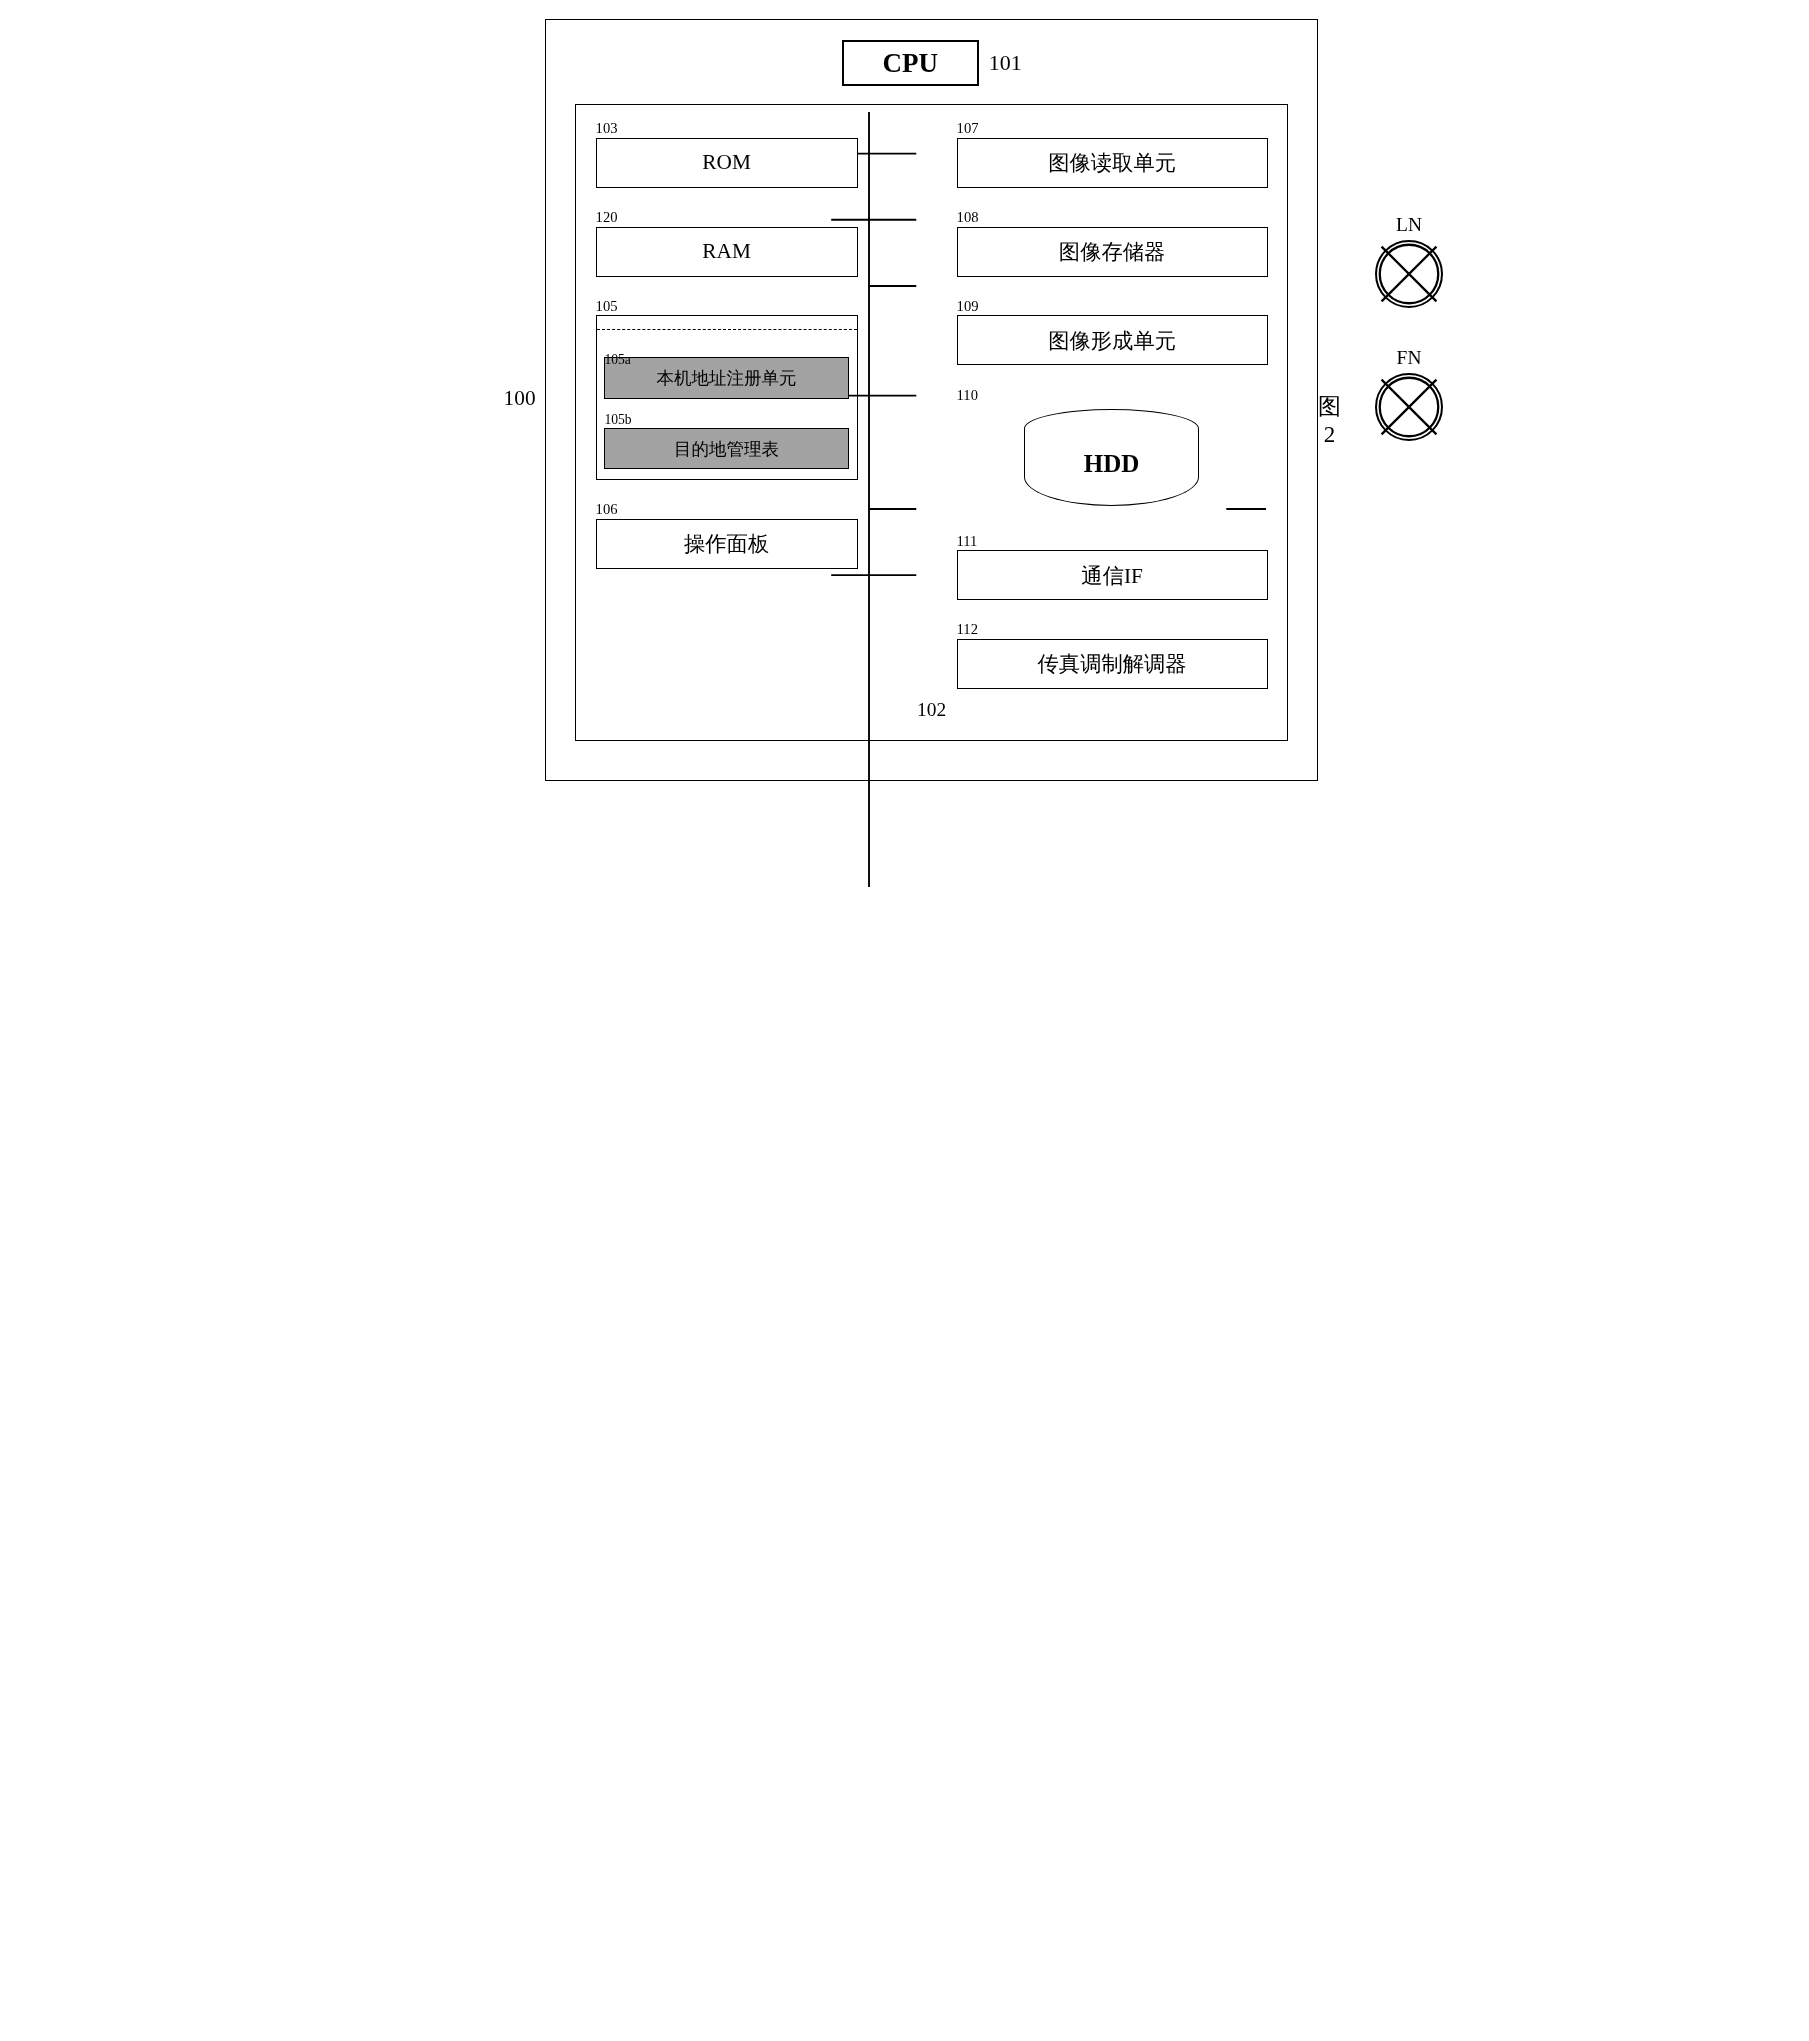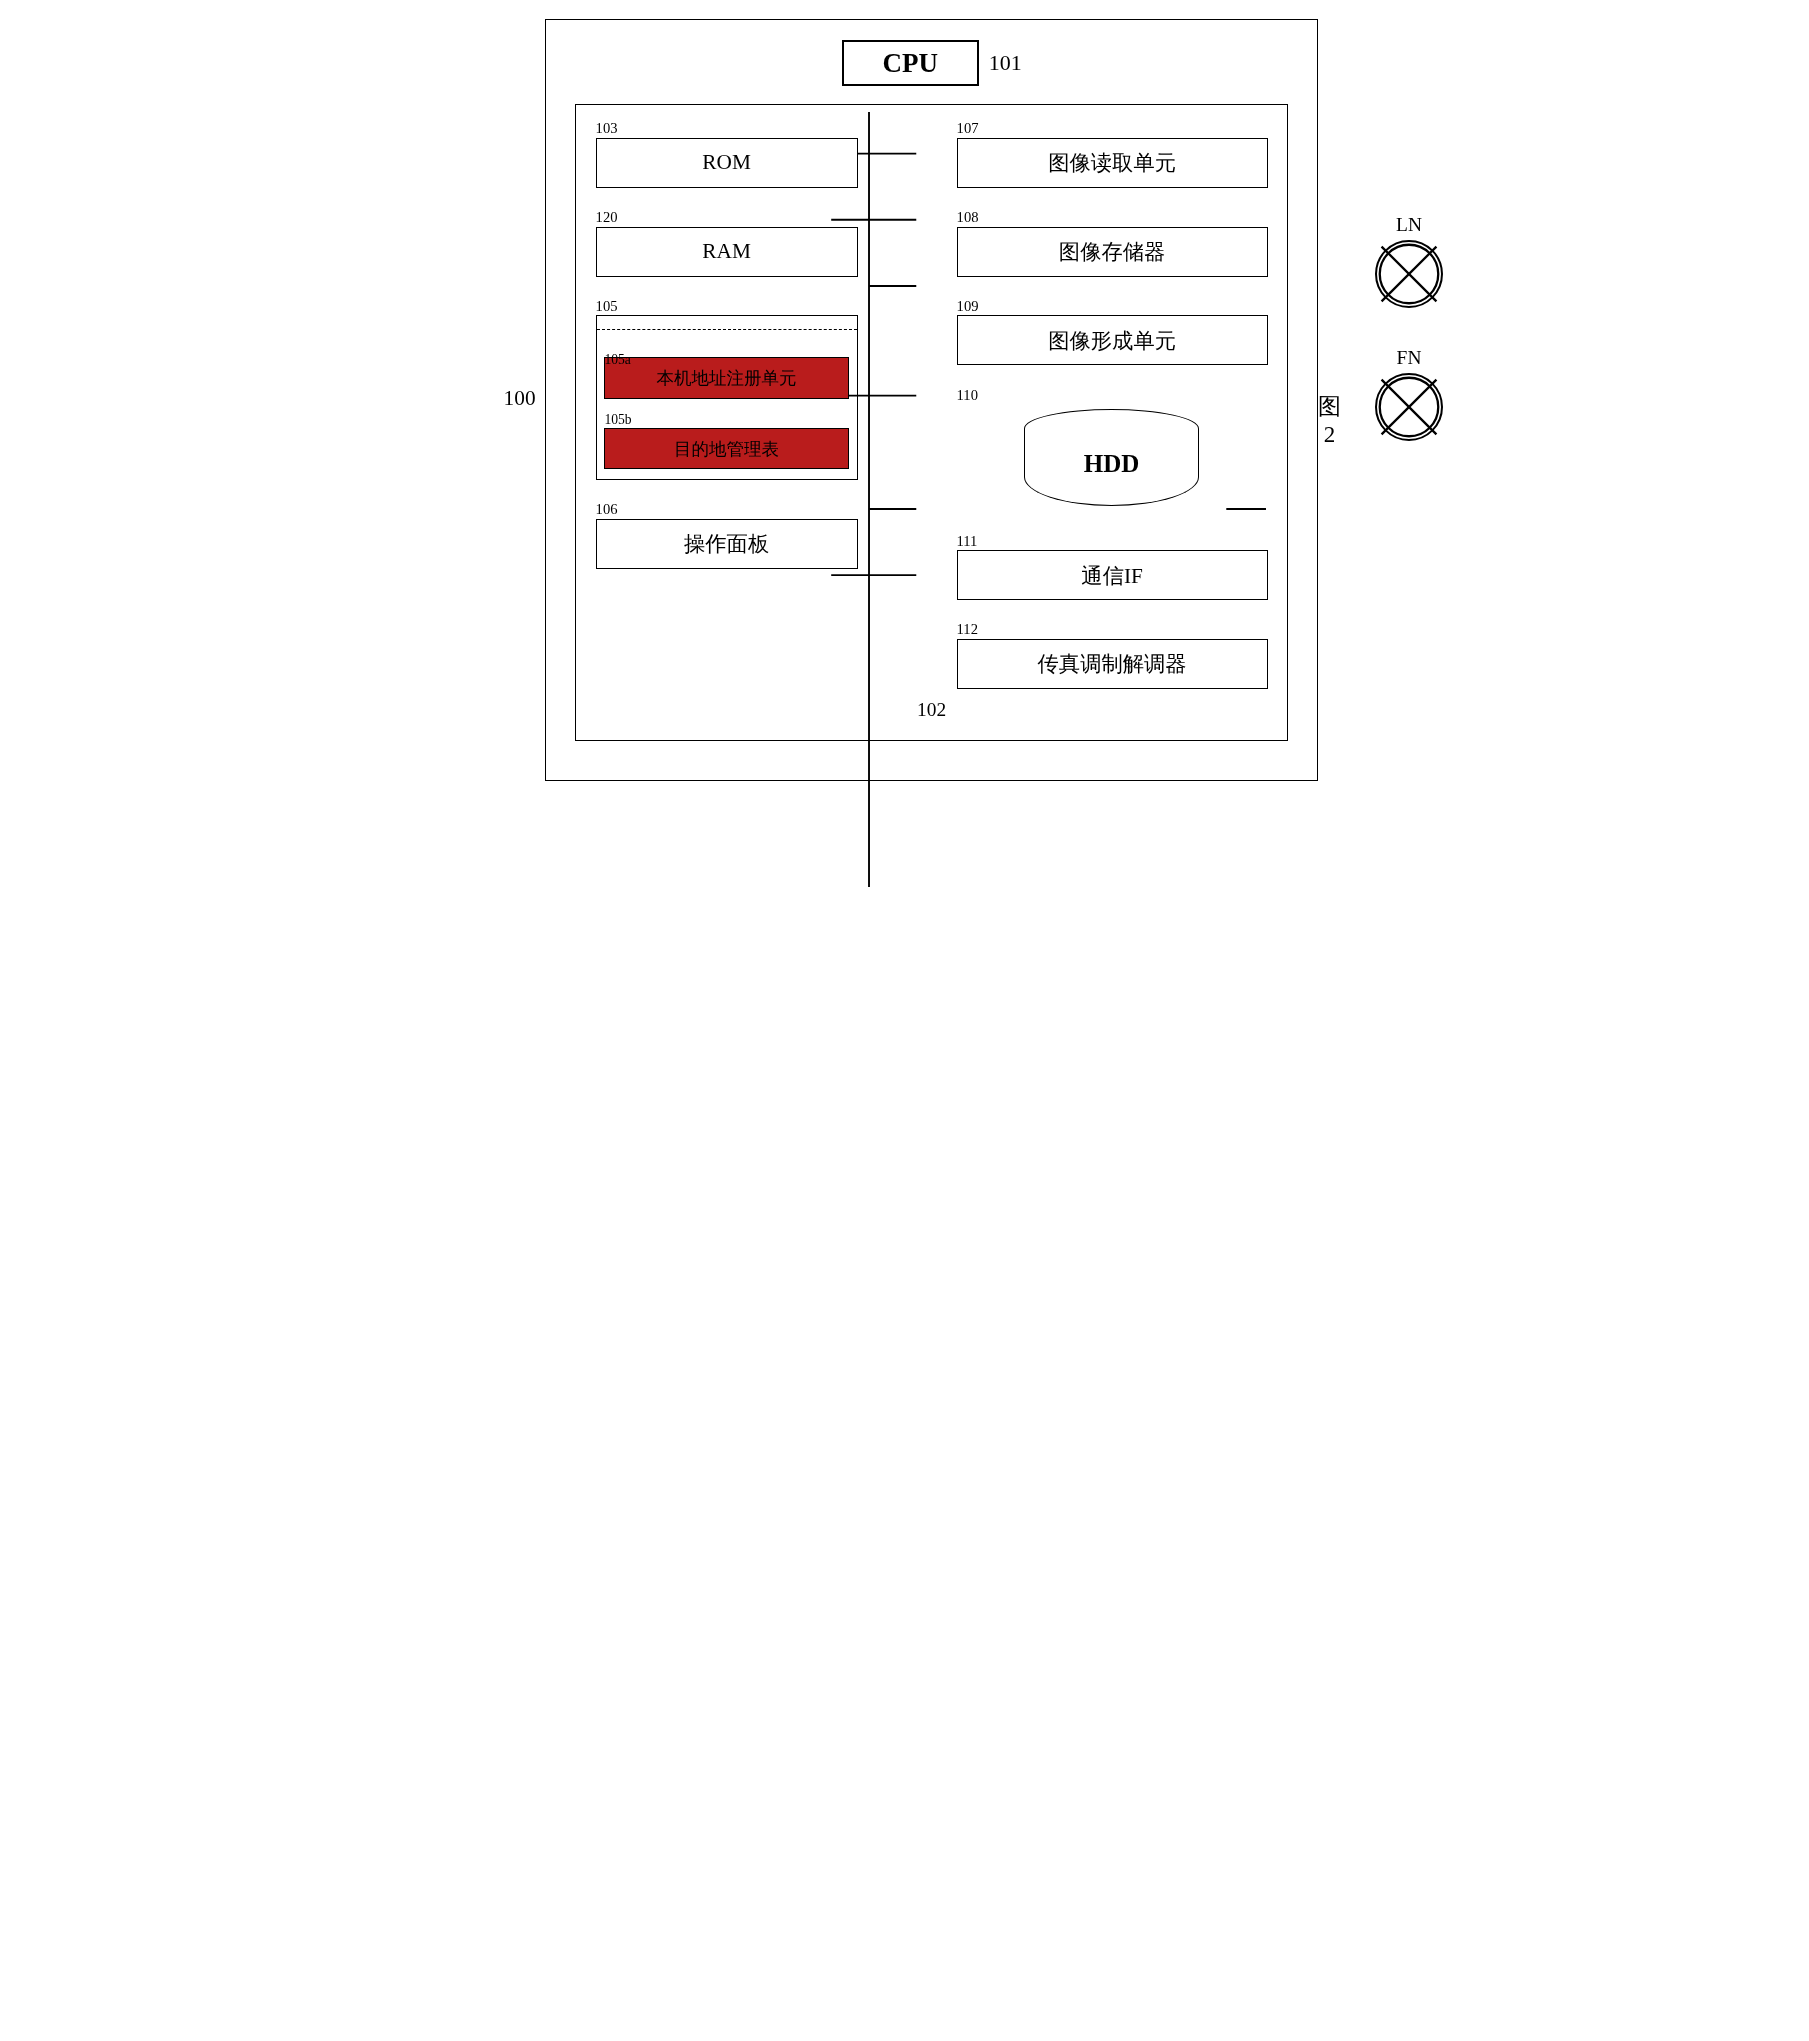--- a/index.html
+++ b/index.html
@@ -138,21 +138,21 @@
       margin-bottom: 5.8px;
     }
     .module-inner {
       padding: 5.8px 7.8px;
     }
     .module-inner-block {
       border: 1.9px solid #000;
       font-size: 17.5px;
       padding: 7.8px;
       text-align: center;
-      background: #b91c1c;
+      background: #a3a3a3;
       margin-bottom: 11.6px;
     }
     .net-item {
       display: flex;
       flex-direction: column;
       align-items: center;
     }
     .net-label {
       font-size: 19.4px;
       margin-bottom: 3.9px;

